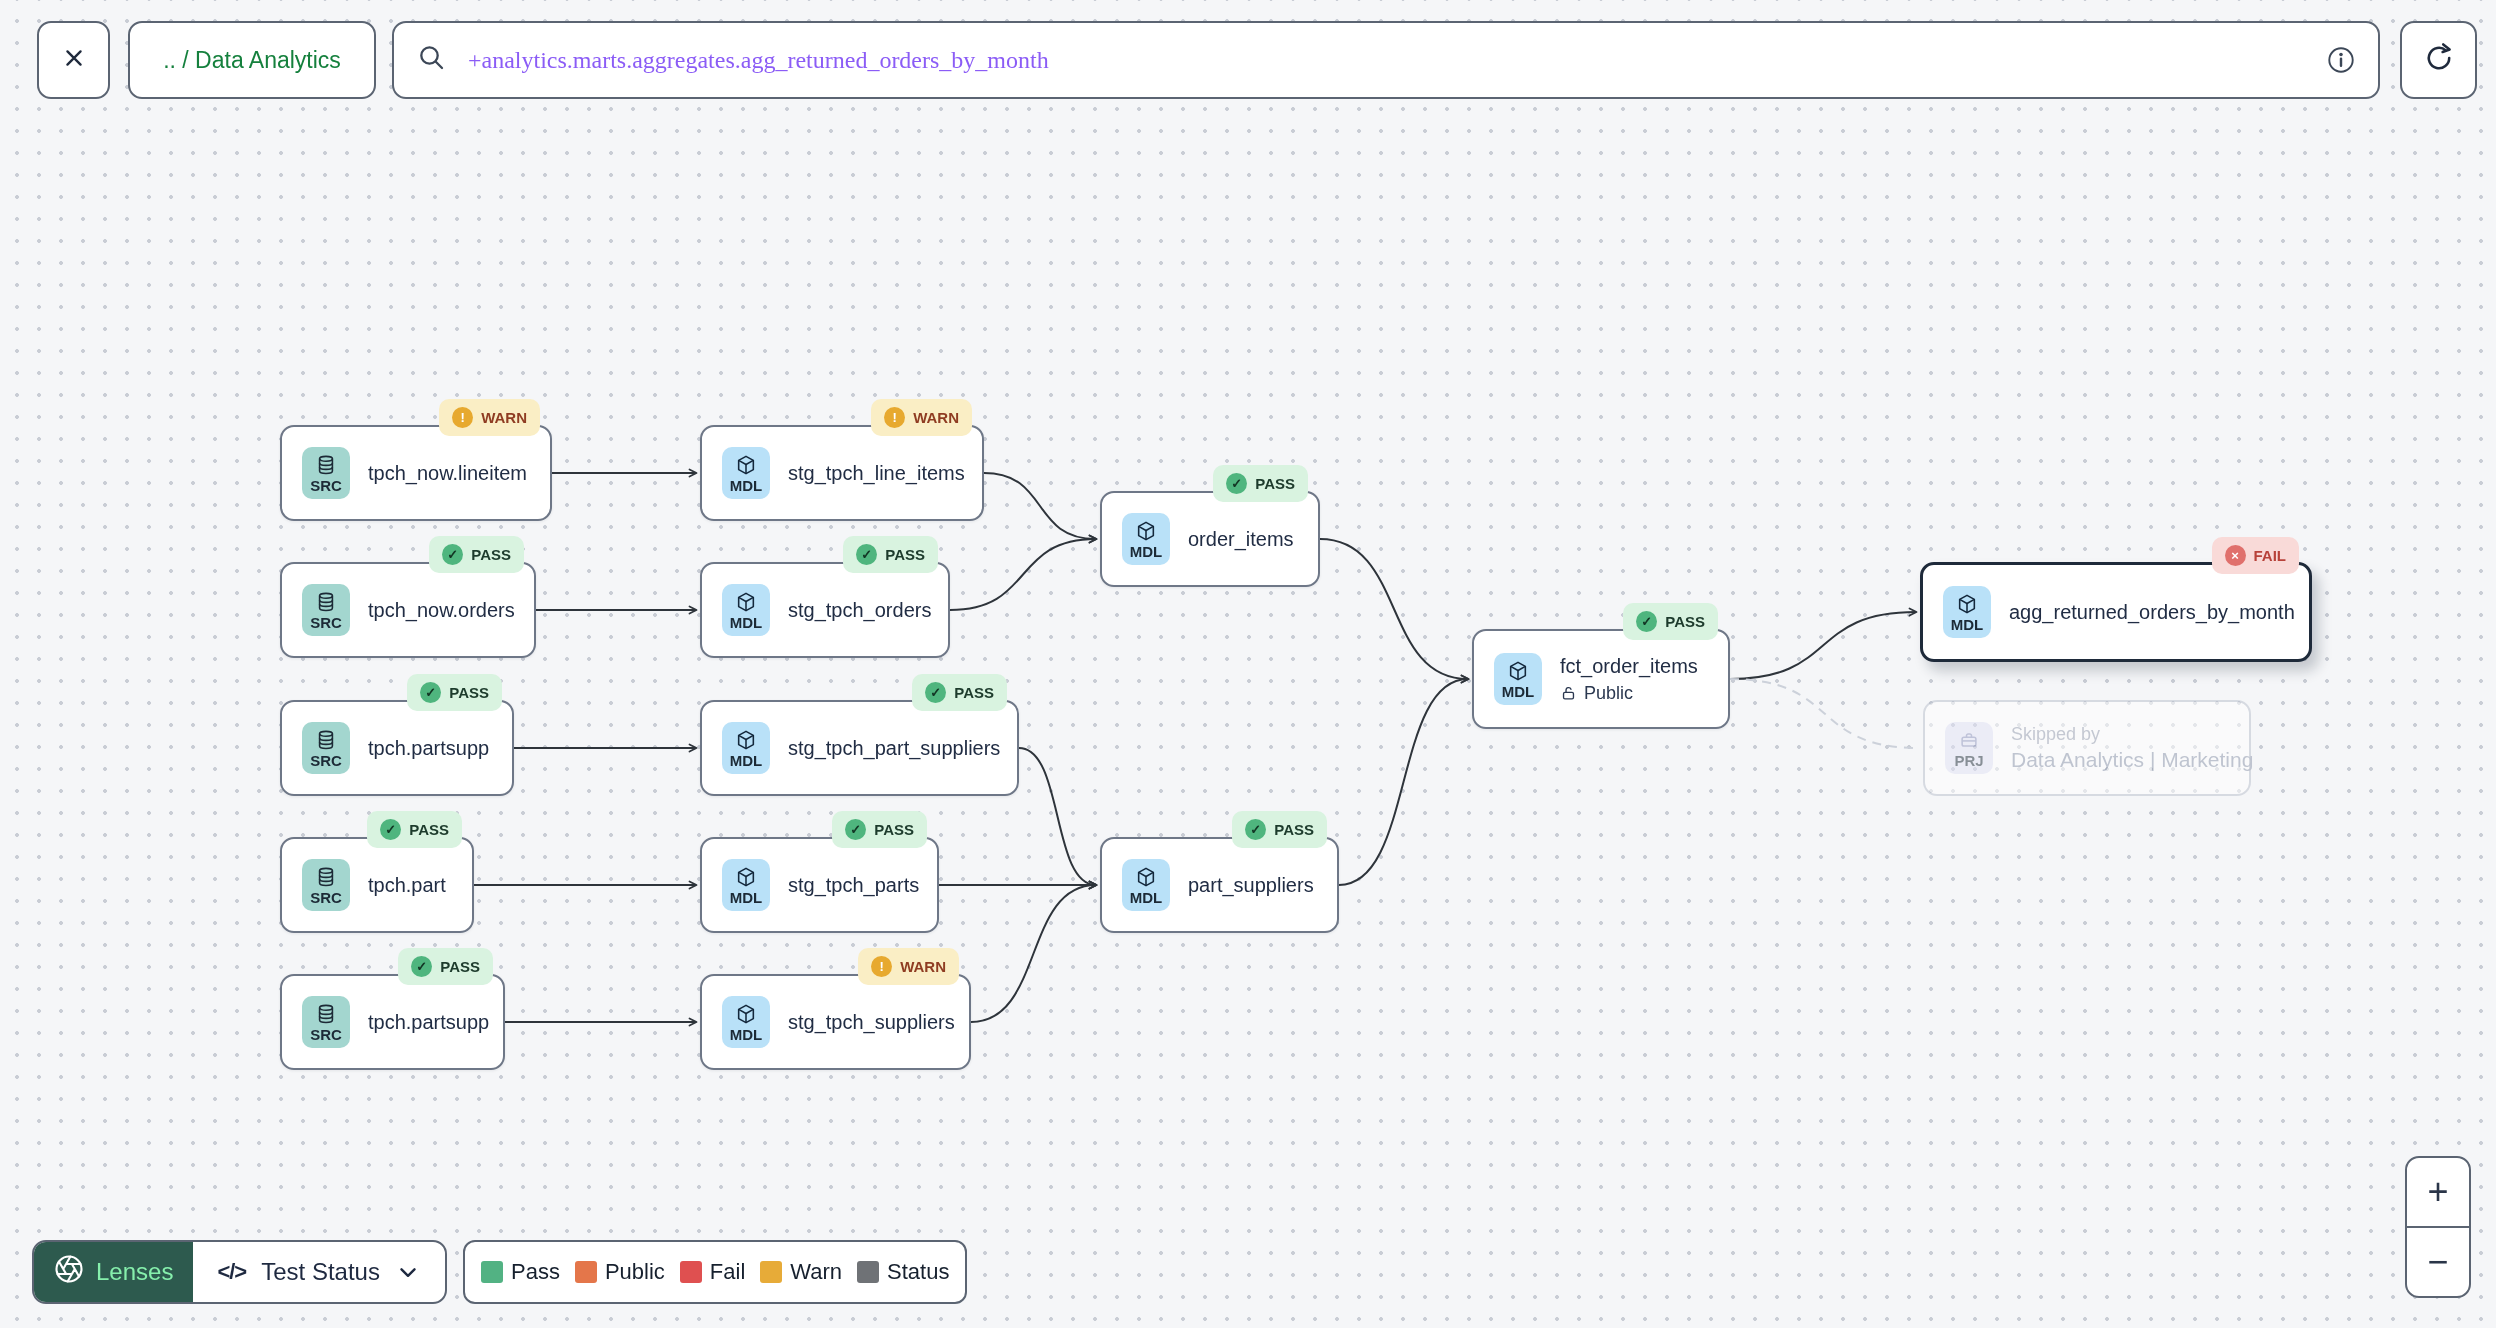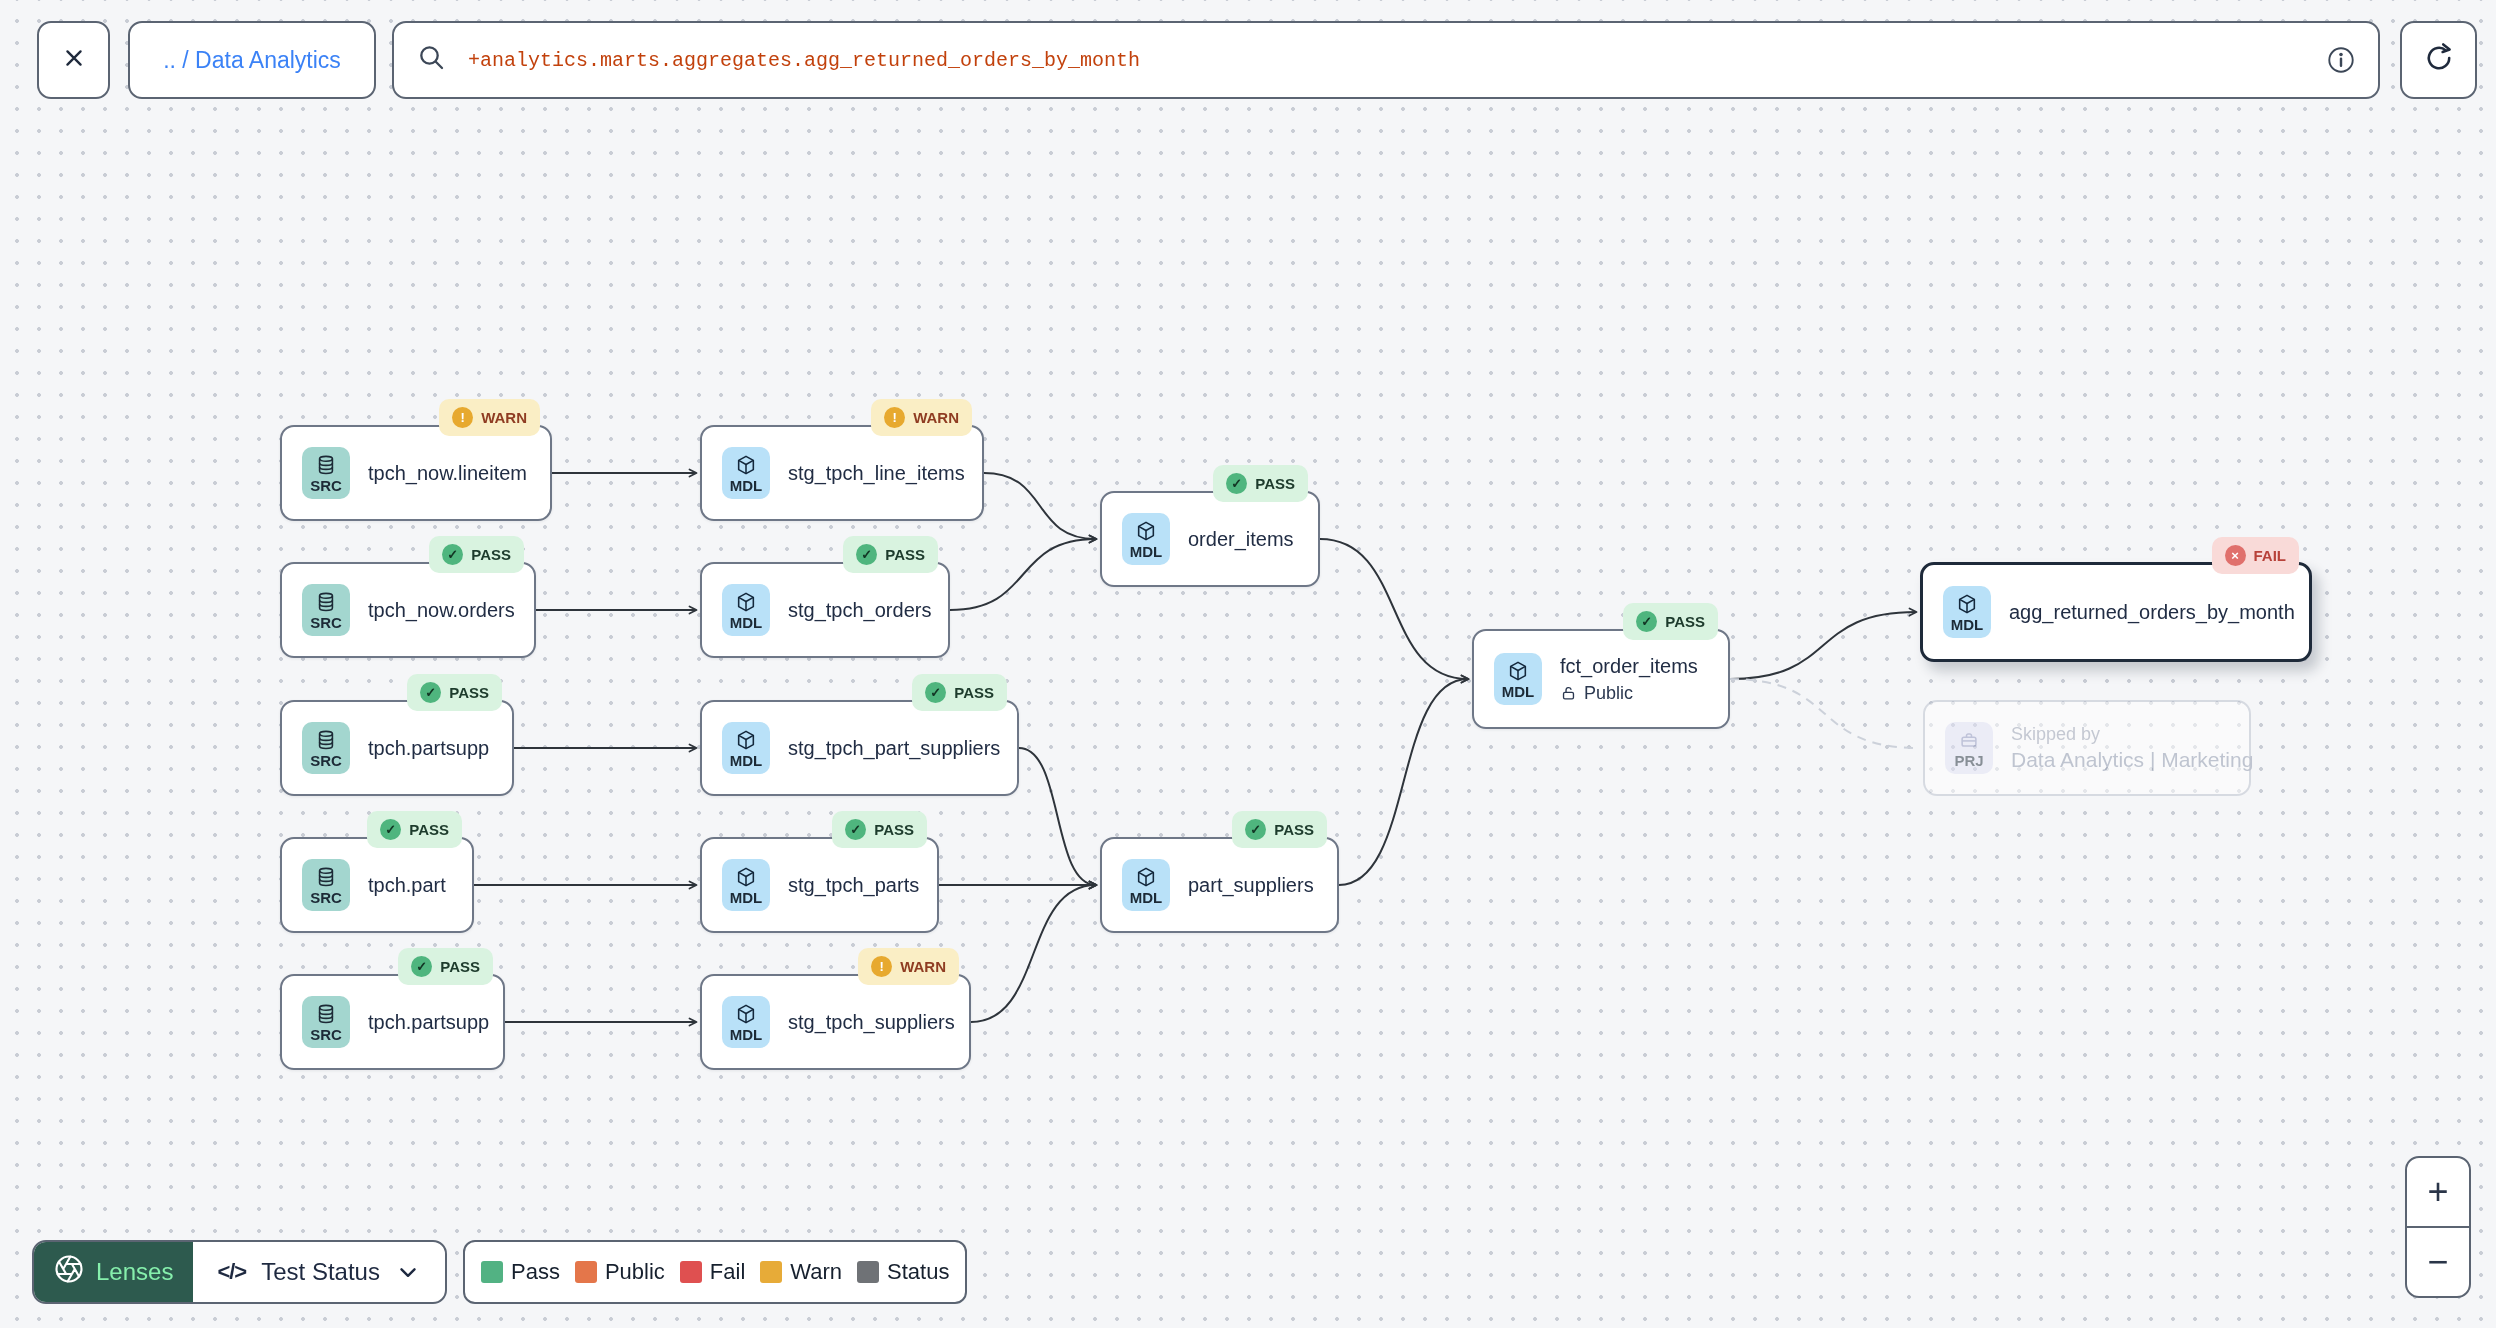--- a/index.html
+++ b/index.html
@@ -9,29 +9,29 @@
     background-image:radial-gradient(circle,#c9cdd5 1.6px,transparent 2.2px);
     background-size:22px 22px;background-position:6px 10px;
     font-family:"Liberation Sans",sans-serif;color:#1f2a3c;
   }
   
   .tbtn{
     position:absolute;background:#fff;border:2px solid #5b6472;border-radius:14px;
     display:flex;align-items:center;justify-content:center;box-sizing:border-box;cursor:pointer;
   }
   .close-btn{left:37px;top:21px;width:73px;height:78px;}
-  .crumb-btn{left:128px;top:21px;width:248px;height:78px;font-size:23px;color:#3b82f6;}
+  .crumb-btn{left:128px;top:21px;width:248px;height:78px;font-size:23px;color:#15803d;}
   .searchbar{
     position:absolute;left:392px;top:21px;width:1988px;height:78px;background:#fff;
     border:2px solid #5b6472;border-radius:14px;box-sizing:border-box;
     display:flex;align-items:center;gap:18px;padding:0 22px;
   }
   .searchbar input{
     flex:1;border:none;outline:none;background:transparent;
-    font-family:Liberation Mono, monospace;font-size:20px;color:#c2410c;
+    font-family:Liberation Serif, serif;font-size:24px;color:#8b5cf6;
   }
   .refresh-btn{left:2400px;top:21px;width:77px;height:78px;}
   
   svg.edges{position:absolute;left:0;top:0;}
   .node{
     position:absolute;background:#fff;border:2px solid #6e7787;border-radius:14px;
     box-sizing:border-box;display:flex;align-items:center;gap:18px;padding:0 18px 0 20px;
     box-shadow:0 1px 3px rgba(25,35,55,.08);cursor:pointer;
   }
   .node.selected{border:3px solid #1e2a3a;box-shadow:7px 9px 13px rgba(25,35,55,.22);}

